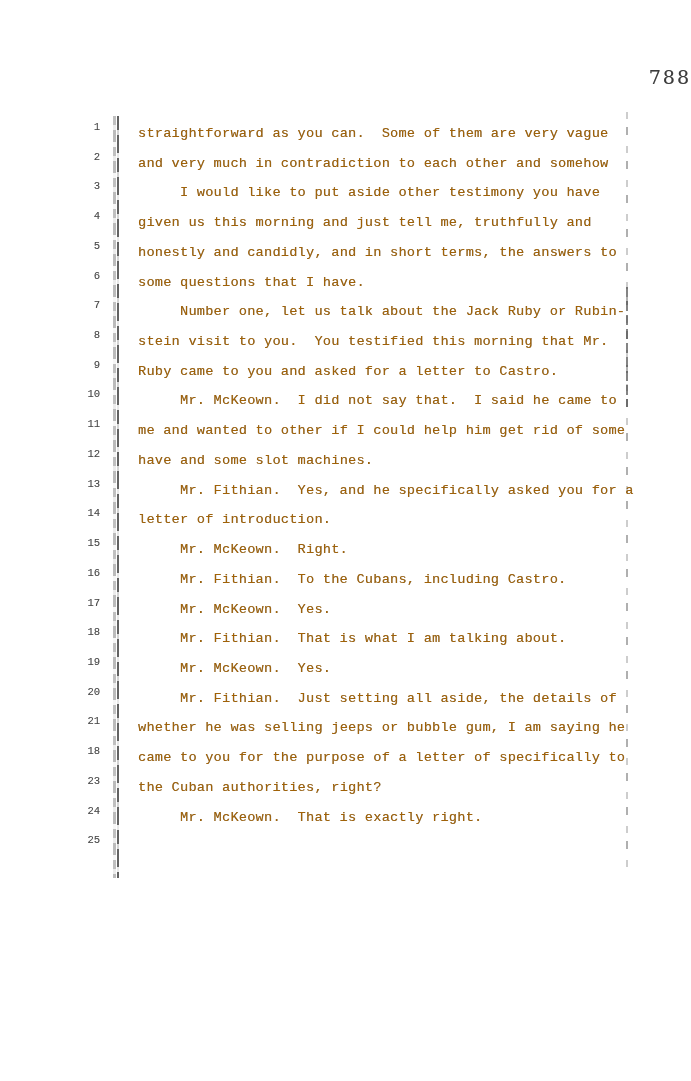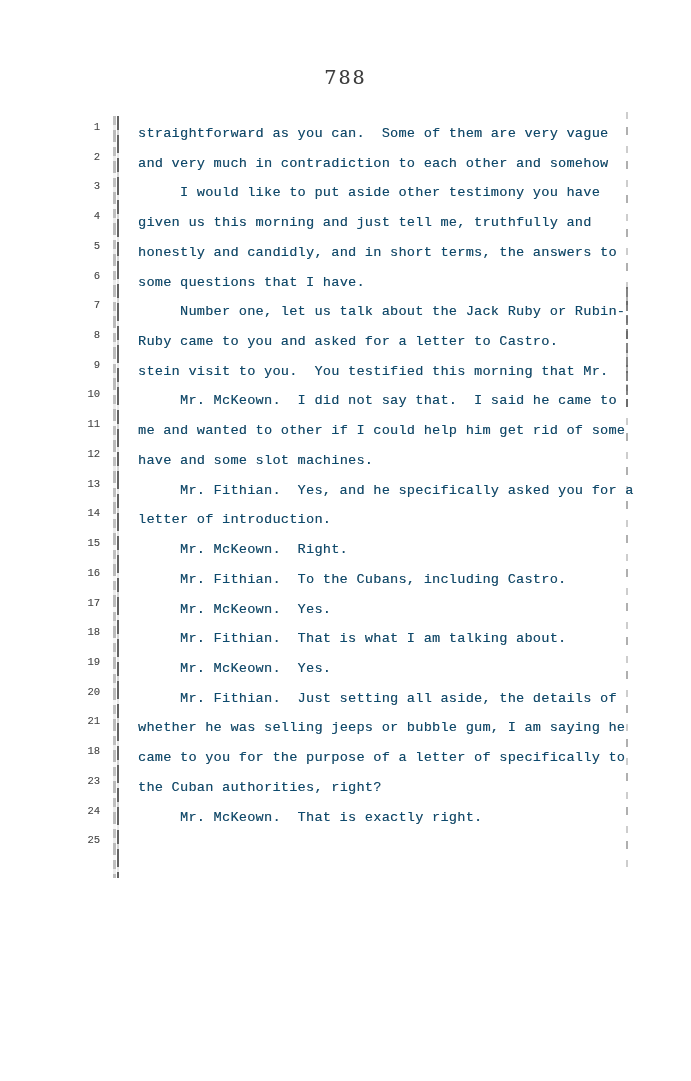--- a/index.html
+++ b/index.html
@@ -14,21 +14,21 @@
     background: #ffffff;
     overflow: hidden;
     font-family: "Liberation Mono", "DejaVu Sans Mono", monospace;
   }
   
   .page-number {
     position: absolute;
     top: 66px;
     left: 0;
     right: 0;
-    text-align: center;
+    text-align: right;
     font-family: "DejaVu Serif", "Liberation Serif", serif;
     font-size: 19px;
     letter-spacing: 2px;
     color: #3c3c3c;
     text-shadow: 0.3px 0.3px 0 rgba(60,60,60,0.4);
   }
   
   .line-numbers {
     position: absolute;
     top: 121px;
@@ -112,21 +112,21 @@
     top: 126px;
     left: 138px;
     right: 30px;
   }
   .tline {
     height: 29.72px;
     font-size: 13.5px;
     line-height: 16px;
     letter-spacing: 0.3px;
     white-space: pre;
-    color: #0c4a6e;
+    color: #a16207;
     text-shadow: 0.25px 0.25px 0 rgba(25,25,25,0.45);
   }
   .tline.indent {
     padding-left: 42px;
   }
 </style>
 </head>
 <body>
 
 <div class="page">
@@ -171,22 +171,22 @@
     </div>
 
   <div class="transcript">
       <div class="tline">straightforward as you can.  Some of them are very vague</div>
       <div class="tline">and very much in contradiction to each other and somehow</div>
       <div class="tline indent">I would like to put aside other testimony you have</div>
       <div class="tline">given us this morning and just tell me, truthfully and</div>
       <div class="tline">honestly and candidly, and in short terms, the answers to</div>
       <div class="tline">some questions that I have.</div>
       <div class="tline indent">Number one, let us talk about the Jack Ruby or Rubin-</div>
+      <div class="tline">stein visit to you.  You testified this morning that Mr.</div>
       <div class="tline">Ruby came to you and asked for a letter to Castro.</div>
-      <div class="tline">stein visit to you.  You testified this morning that Mr.</div>
       <div class="tline indent">Mr. McKeown.  I did not say that.  I said he came to</div>
       <div class="tline">me and wanted to other if I could help him get rid of some</div>
       <div class="tline">have and some slot machines.</div>
       <div class="tline indent">Mr. Fithian.  Yes, and he specifically asked you for a</div>
       <div class="tline">letter of introduction.</div>
       <div class="tline indent">Mr. McKeown.  Right.</div>
       <div class="tline indent">Mr. Fithian.  To the Cubans, including Castro.</div>
       <div class="tline indent">Mr. McKeown.  Yes.</div>
       <div class="tline indent">Mr. Fithian.  That is what I am talking about.</div>
       <div class="tline indent">Mr. McKeown.  Yes.</div>

